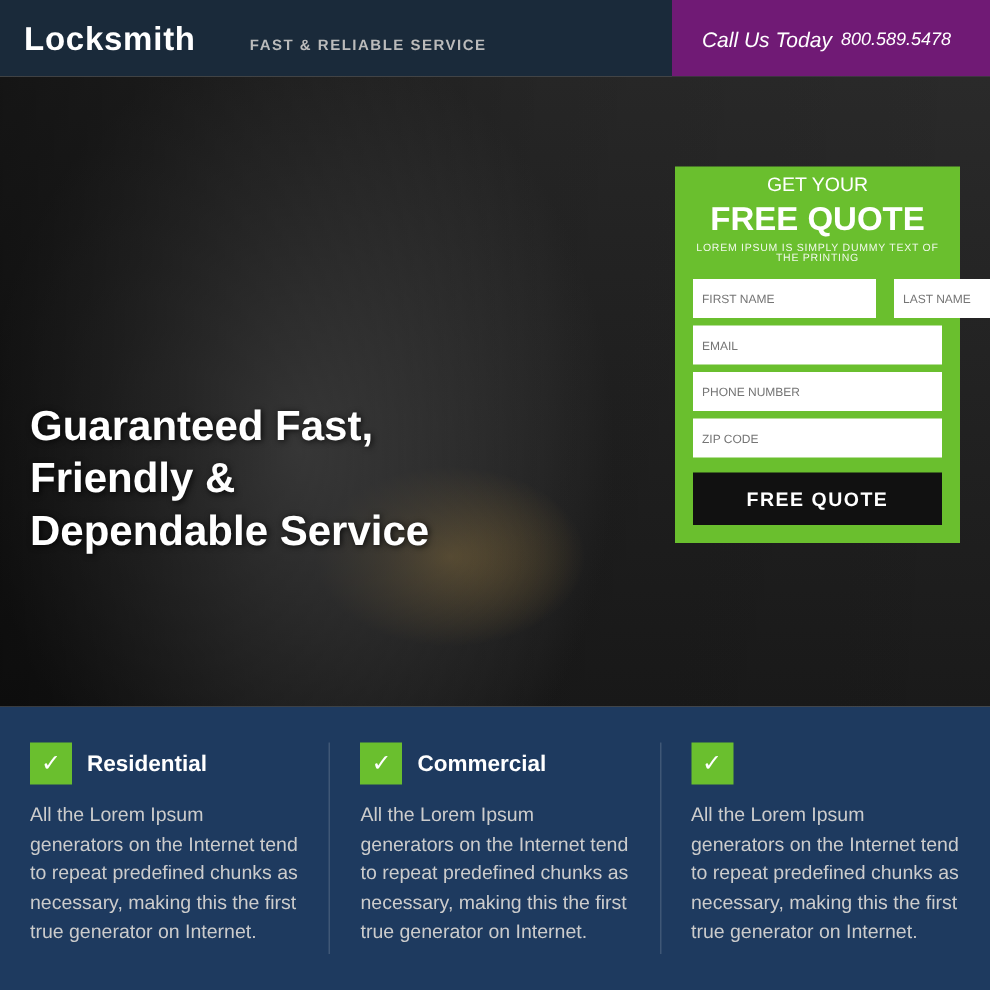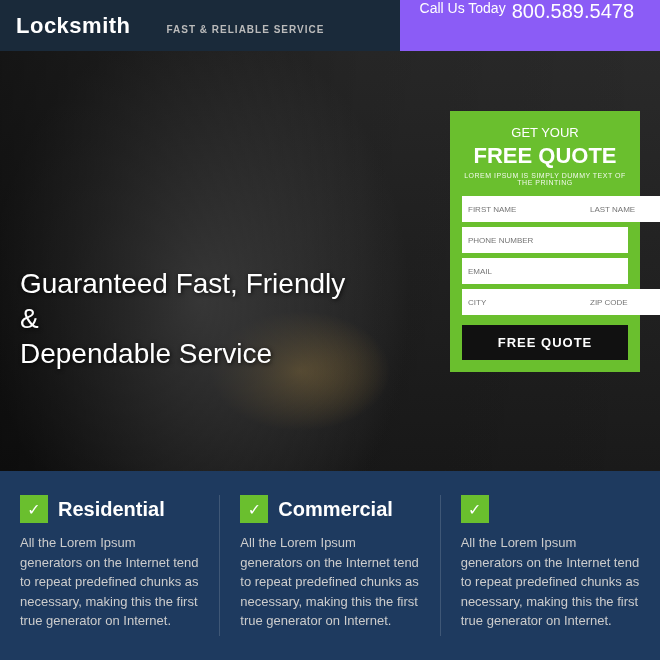--- a/index.html
+++ b/index.html
@@ -27,34 +27,36 @@
     }
     #header-tagline {
       color: #bbb;
       font-size: 10px;
       font-weight: 700;
       letter-spacing: 1px;
       text-transform: uppercase;
       margin-left: 36px;
     }
     #header-cta {
-      background: #8b5cf6;
+      background: #701a75;
       height: 100%;
       display: flex;
+      align-items: center;
       padding: 0 20px;
       color: #fff;
       font-size: 14px;
+      font-style: italic;
     }
     #header-cta span {
       font-weight: 400;
       margin-right: 6px;
     }
     #header-phone {
       font-weight: 900;
-      font-size: 20px;
+      font-size: 12px;
     }
 
     
     #hero {
       position: relative;
       height: 420px;
       overflow: hidden;
       background: #2a2a2a;
     }
     #hero-bg {
@@ -81,33 +83,33 @@
 
     #hero-text {
       position: absolute;
       left: 20px;
       bottom: 100px;
       color: #fff;
       max-width: 330px;
     }
     #hero-heading {
       font-size: 28px;
-      font-weight: 400;
+      font-weight: 700;
       line-height: 1.25;
       text-shadow: 1px 1px 4px rgba(0,0,0,0.8);
     }
 
     
     #quote-form-container {
       position: absolute;
       right: 20px;
       top: 60px;
       width: 190px;
       background: #6abf2e;
-      padding: 14px 12px 12px;
+      padding: 4px 12px 12px;
     }
     #quote-title {
       color: #fff;
       font-size: 13px;
       font-weight: 400;
       text-align: center;
       line-height: 1.3;
       margin-bottom: 2px;
     }
     #quote-title strong {
@@ -119,21 +121,21 @@
       color: #fff;
       font-size: 7px;
       text-align: center;
       text-transform: uppercase;
       letter-spacing: 0.5px;
       margin-bottom: 10px;
       opacity: 0.9;
     }
     .form-row {
       display: flex;
-      gap: 0;
+      gap: 12px;
       margin-bottom: 5px;
     }
     .form-input {
       background: #fff;
       border: none;
       outline: none;
       padding: 5px 6px;
       font-size: 8px;
       color: #999;
       flex: 1;
@@ -176,21 +178,21 @@
       height: 28px;
       background: #6abf2e;
       display: flex;
       align-items: center;
       justify-content: center;
       flex-shrink: 0;
       font-size: 16px;
       color: #fff;
     }
     .service-title {
-      font-size: 20px;
+      font-size: 15px;
       font-weight: 700;
       color: #fff;
     }
     .service-desc {
       font-size: 13px;
       color: #ccc;
       line-height: 1.5;
     }
     .service-divider {
       width: 1px;
@@ -226,27 +228,26 @@
       <span>GET YOUR</span>
       <strong>FREE QUOTE</strong>
     </div>
     <div id="quote-subtitle">LOREM IPSUM IS SIMPLY DUMMY TEXT OF THE PRINTING</div>
 
     <div class="form-row">
       <input class="form-input" type="text" placeholder="FIRST NAME" style="">
       <input class="form-input" type="text" placeholder="LAST NAME" style="">
     </div>
     <div class="form-row">
+      <input class="form-input full" type="email" placeholder="EMAIL" style="">
+    </div>
+    <div class="form-row">
       <input class="form-input full" type="tel" placeholder="PHONE NUMBER" style="">
     </div>
     <div class="form-row">
-      <input class="form-input full" type="email" placeholder="EMAIL" style="">
-    </div>
-    <div class="form-row">
-      <input class="form-input" type="text" placeholder="CITY" style="">
       <input class="form-input" type="text" placeholder="ZIP CODE" style="">
     </div>
 
     <button id="quote-btn">FREE QUOTE</button>
   </div>
 </div>
 
 <div id="services">
   <div class="service-card">
     <div class="service-header">

